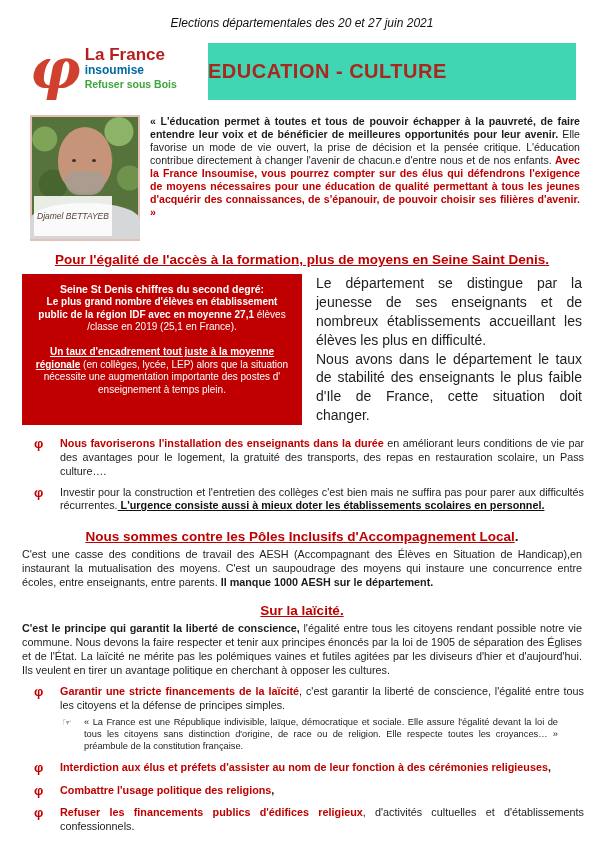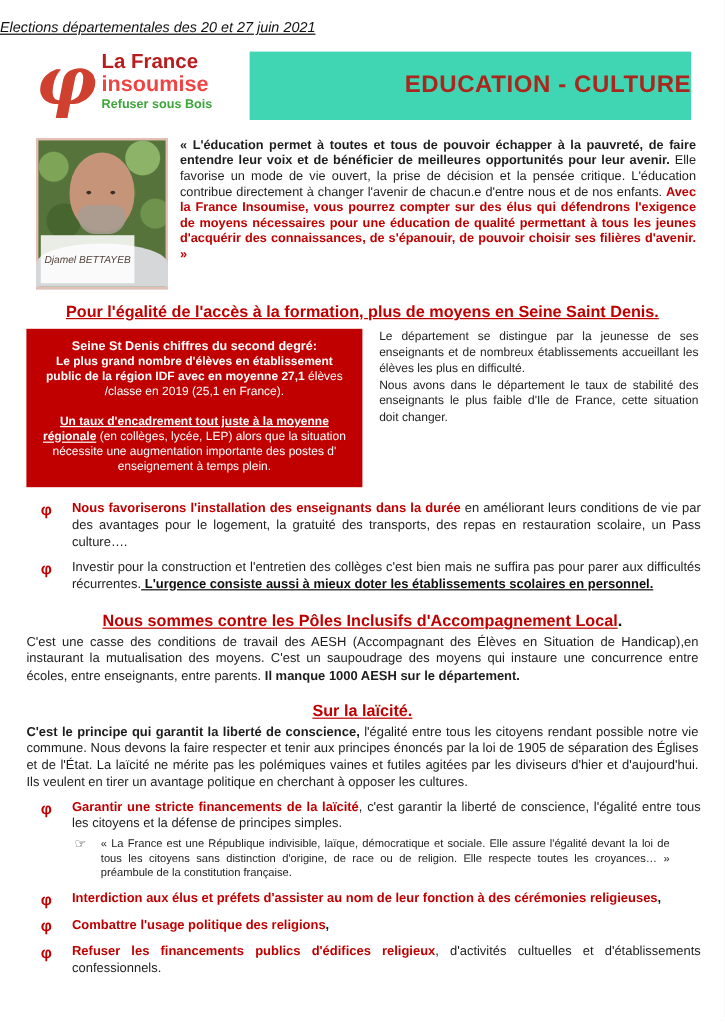--- a/index.html
+++ b/index.html
@@ -1,29 +1,29 @@
 <!DOCTYPE html>
 <html><head>
 <meta charset="utf-8">
 <style>
   html,body{margin:0;padding:0;background:#e9e9e9;}
   .page{position:relative;width:604px;height:854px;margin:0 auto;background:#fff;
         font-family:"Liberation Sans",sans-serif;color:#1d1d1d;overflow:hidden;}
-  .election-line{margin:16px 0 0;font-style:italic;font-size:12px;
-        text-decoration:underline;color:#111;}
+  .election-line{margin:16px 0 0;text-align:center;font-style:italic;font-size:12px;
+        color:#111;}
   .hdr-row{display:flex;align-items:flex-start;margin:8px 28px 0 30px;}
   .logo{display:flex;align-items:center;width:178px;flex-shrink:0;}
   .logo-phi{font-family:"DejaVu Serif",serif;font-style:italic;font-weight:bold;
         font-size:56px;line-height:60px;color:#d0402e;}
   .logo-text{margin-left:4px;line-height:1.05;}
   .logo-l1{font-size:17px;font-weight:bold;color:#b91c1c;}
-  .logo-l2{font-size:18px;font-weight:bold;color:#ef4444;}
+  .logo-l2{font-size:12px;font-weight:bold;color:#0369a1;}
   .logo-l3{font-size:10.5px;font-weight:bold;color:#3ea53b;margin-top:2px;}
   .banner{flex:1;height:57px;margin-top:5px;background:#40d5b3;display:flex;
-        align-items:center;justify-content:flex-end;}
+        align-items:center;justify-content:flex-start;}
   .banner span{font-size:20px;font-weight:bold;color:#a9271d;letter-spacing:.5px;}
   .quote-row{display:flex;margin:15px 24px 0 30px;gap:10px;}
   .photo{position:relative;width:106px;height:122px;flex-shrink:0;border:2px solid #e5beb5;
         background:
         radial-gradient(circle at 12% 18%,#7da457 0 12px,transparent 13px),
         radial-gradient(circle at 82% 12%,#8db368 0 14px,transparent 15px),
         radial-gradient(circle at 62% 35%,#5c7f3e 0 15px,transparent 16px),
         radial-gradient(circle at 20% 55%,#47652f 0 14px,transparent 15px),
         radial-gradient(circle at 92% 50%,#6f934c 0 12px,transparent 13px),
         #55733b;}
@@ -42,21 +42,21 @@
   .redb{color:#c00000;font-weight:bold;}
   .h-center{margin:11px 20px 0;text-align:center;font-size:13.5px;font-weight:bold;
         color:#c00000;}
   .h-center .u{text-decoration:underline;margin-top:38px;}
   .cols{display:flex;margin:7px 22px 0;gap:14px;}
   .statbox{width:262px;flex-shrink:0;background:#c00000;color:#fff;text-align:center;
         padding:9px 9px 10px;font-size:10px;line-height:1.26;}
   .statbox .t{font-weight:bold;font-size:10.5px;}
   .statbox .p2{margin-top:12px;}
   .statbox .ul{text-decoration:underline;font-weight:bold;}
-  .rightcol{flex:1;font-size:10px;line-height:1.35;text-align:justify;}
+  .rightcol{flex:1;font-size:14px;line-height:1.35;text-align:justify;}
   .bullet{display:flex;margin:12px 20px 0 34px;}
   .phi{color:#c00000;font-weight:bold;font-size:13px;line-height:1.1;width:26px;flex-shrink:0;}
   .bt{flex:1;font-size:10.8px;line-height:1.28;text-align:justify;}
   .ul{}
   .bul{font-weight:bold;text-decoration:underline;color:#111;}
   .para{margin:3px 22px 0;font-size:10.8px;line-height:1.3;text-align:justify;}
   .subquote{display:flex;margin:3px 46px 0 62px;}
   .subglyph{width:22px;flex-shrink:0;font-size:11px;color:#444;}
   .sq{flex:1;font-size:9.3px;line-height:1.3;text-align:justify;color:#222;}
 </style>

